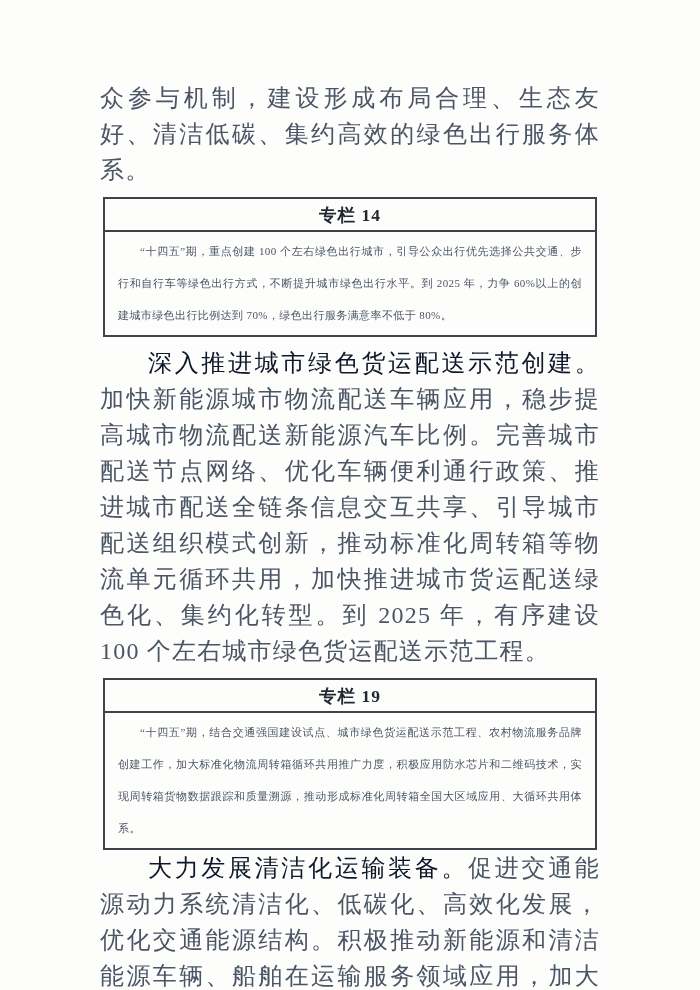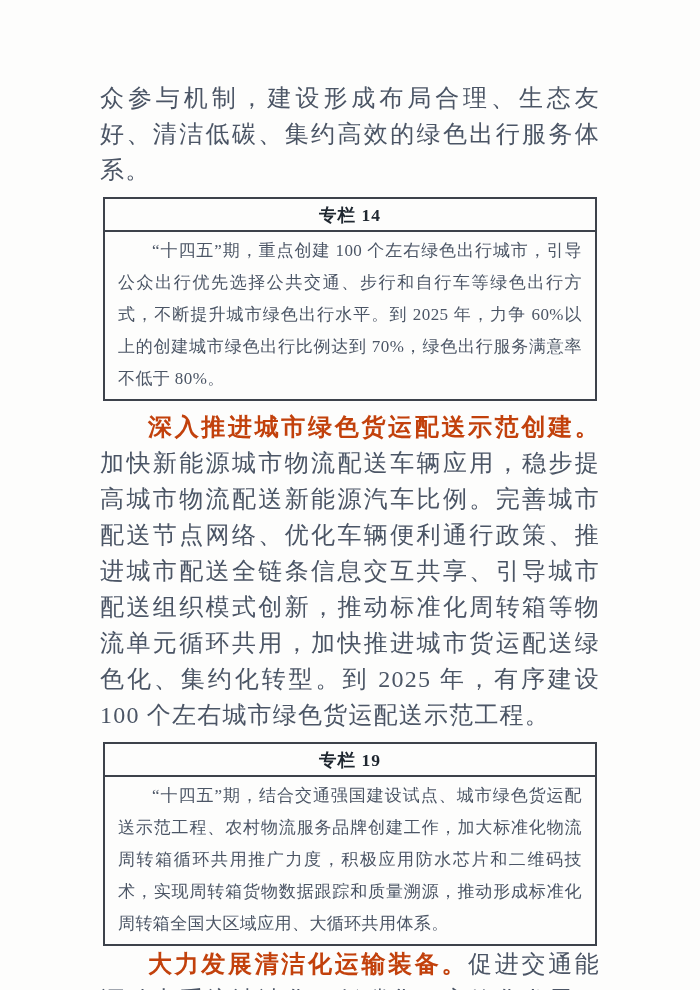--- a/index.html
+++ b/index.html
@@ -17,41 +17,41 @@
   .body-text{
     margin:0;
     font-size:24px;
     line-height:36px;
     letter-spacing:1.2px;
     text-align:justify;
     text-justify:inter-character;
     color:#4b5565;
   }
   .body-text.indent{text-indent:2em;}
-  .lead{font-weight:700;color:#c2410c;}
+  .lead{font-weight:400;color:#0f172a;}
   .column-box{
     margin:9px 3px 0 3px;
     border:2px solid #3d424b;
     background:#fdfdfc;
   }
   .box-title{
     display:flex;
     justify-content:center;
     align-items:center;
     gap:13px;
     height:31px;
     border-bottom:2px solid #3d424b;
     font-weight:700;
     font-size:17.5px;
     letter-spacing:1px;
     color:#1f2730;
   }
   .box-body{
     padding:3px 13px 4px 13px;
-    font-size:17px;
+    font-size:11px;
     line-height:32px;
     letter-spacing:0.4px;
     text-indent:2em;
     text-align:justify;
     text-justify:inter-character;
     color:#4b5565;
     border-radius:21px;
   }
   .p2{margin-top:8px;}
   .p3{}

